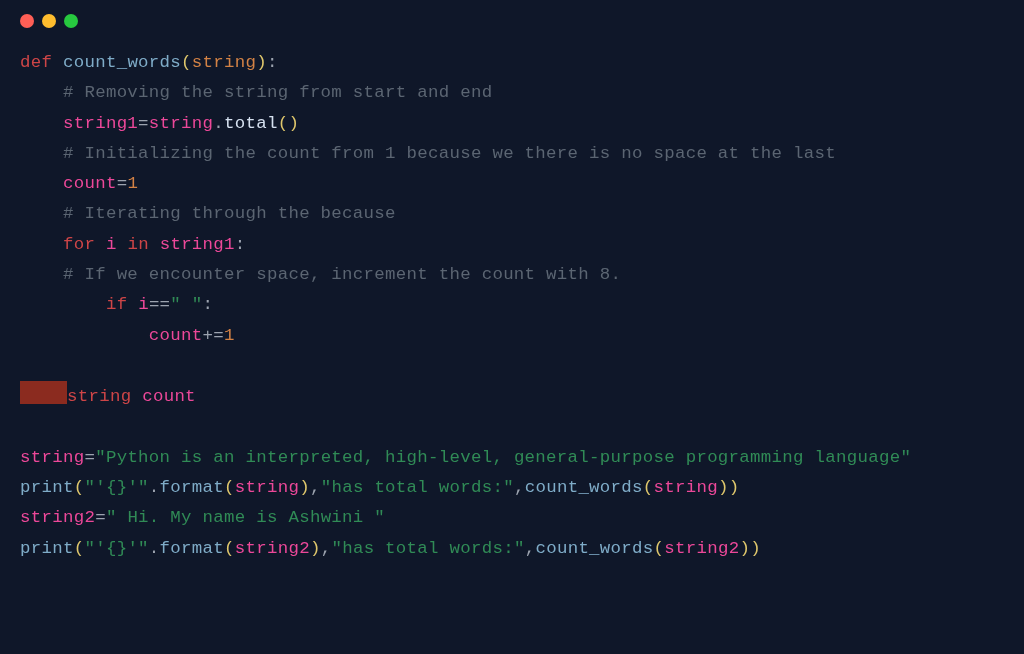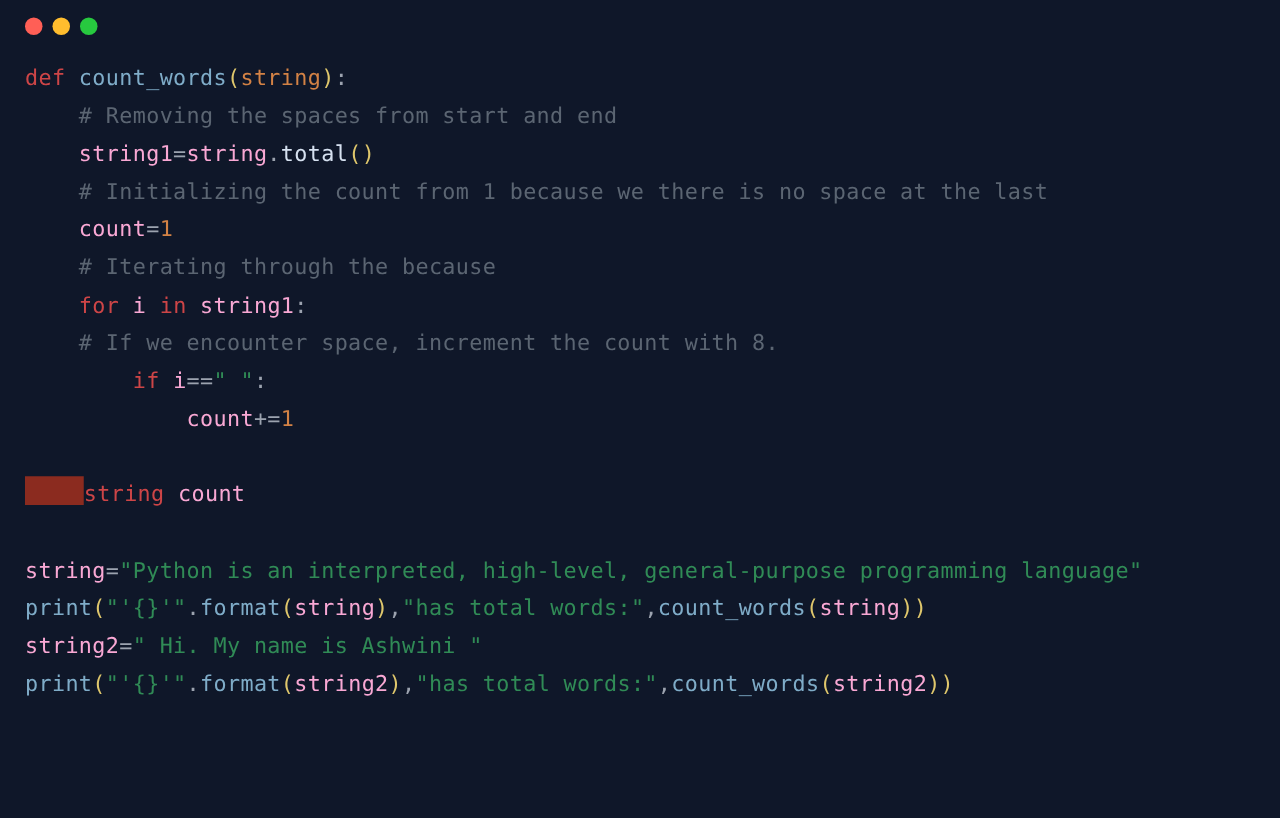--- a/index.html
+++ b/index.html
@@ -12,41 +12,42 @@
   width: 1024px;
   height: 654px;
   overflow: hidden;
   padding: 0;
   letter-spacing: 0.3px;
 }
 .window {
   width: 100%;
   height: 100%;
   background: #0f1729;
+  font-family: Liberation Mono, monospace;
 }
 .titlebar {
   display: flex;
   gap: 8px;
   padding: 14px 0 0 20px;
   align-items: center;
 }
 .dot { width: 14px; height: 14px; border-radius: 50%; }
 .dot-red { background: #ff5f56; }
 .dot-yellow { background: #ffbd2e; }
 .dot-green { background: #27c93f; }
 .code {
   padding: 20px 0 0 20px;
   white-space: pre;
 }
 .kw { color: #CD4547; }
 .fn { color: #7FACC8; }
 .param { color: #D38245; }
 .paren { color: #dfc76c; }
 .comment { color: #5B6572; }
-.var { color: #f9a8d4; }
+.var { color: #ec4899; }
 .method { color: #d6e1f0; }
 .num { color: #D38245; }
 .str { color: #308B56; }
 .errblock {
   display: inline-block;
   background: #8b2b1f;
   width: 47px;
   height: 23px;
   vertical-align: -3px;
 }
@@ -54,21 +55,21 @@
 </head>
 <body>
 
 <div class="window">
   <div class="titlebar">
     <div class="dot dot-red"></div>
     <div class="dot dot-yellow"></div>
     <div class="dot dot-green"></div>
   </div>
   <div class="code"><span class="kw">def</span> <span class="fn">count_words</span><span class="paren">(</span><span class="param">string</span><span class="paren">)</span>:
-    <span class="comment"># Removing the spaces from start and end</span>
+    <span class="comment"># Removing the string from start and end</span>
     <span class="var">string1</span><span>=</span><span class="var">string</span><span>.</span><span class="method">total</span><span class="paren">()</span>
     <span class="comment"># Initializing the count from 1 because we there is no space at the last</span>
     <span class="var">count</span><span>=</span><span class="num">1</span>
     <span class="comment"># Iterating through the because</span>
     <span class="kw">for</span> <span class="var">i</span> <span class="kw">in</span> <span class="var">string1</span>:
     <span class="comment"># If we encounter space, increment the count with 8.</span>
         <span class="kw">if</span> <span class="var">i</span><span>==</span><span class="str">" "</span>:
             <span class="var">count</span><span>+=</span><span class="num">1</span>
 
 <span class="errblock"></span><span class="kw">string</span> <span class="var">count</span>

